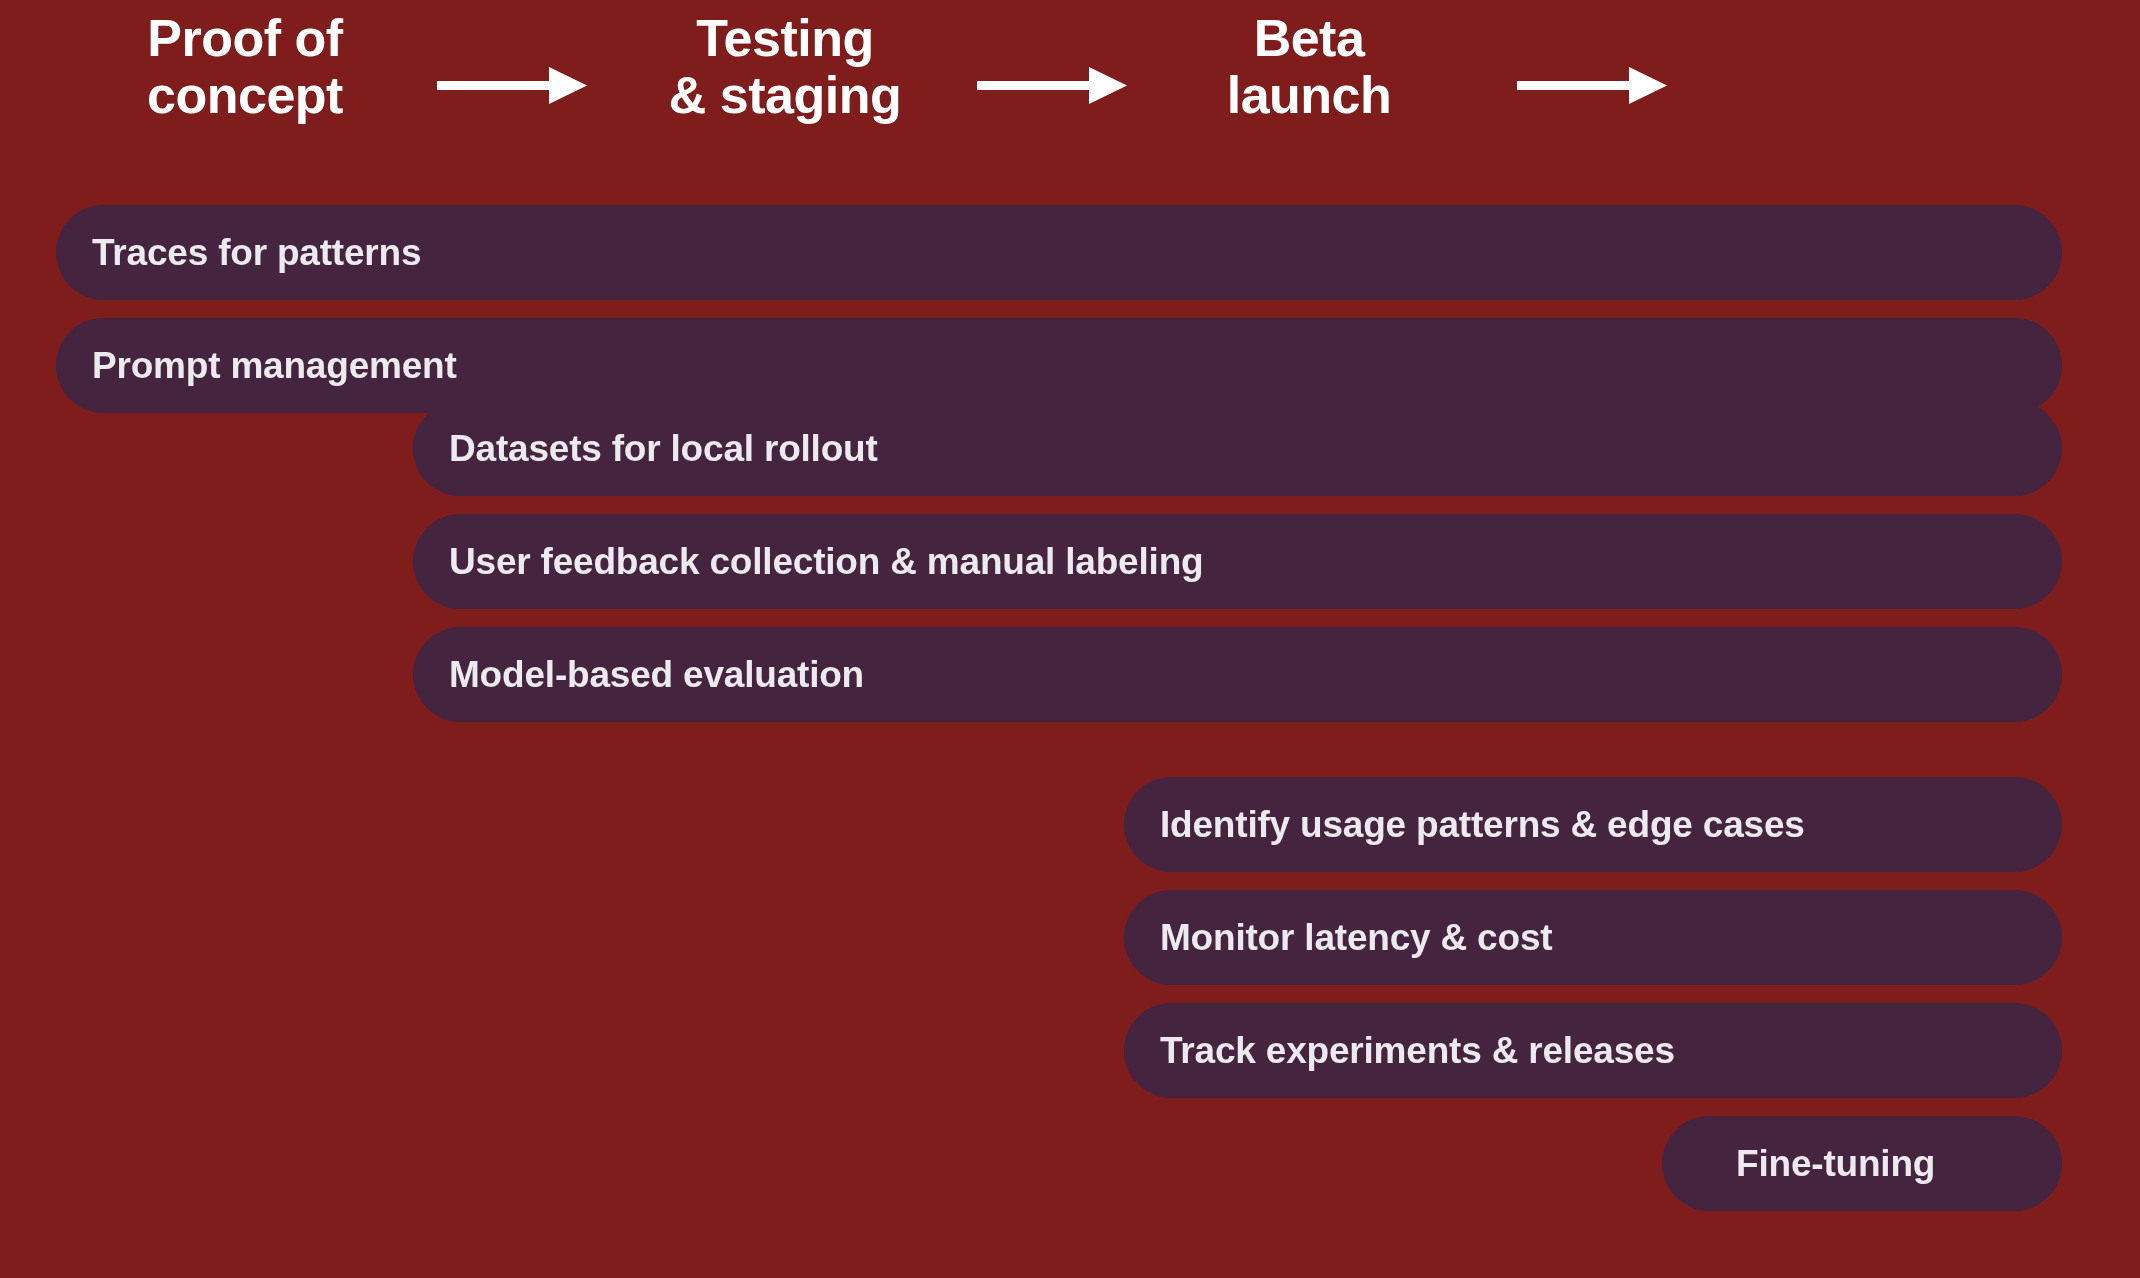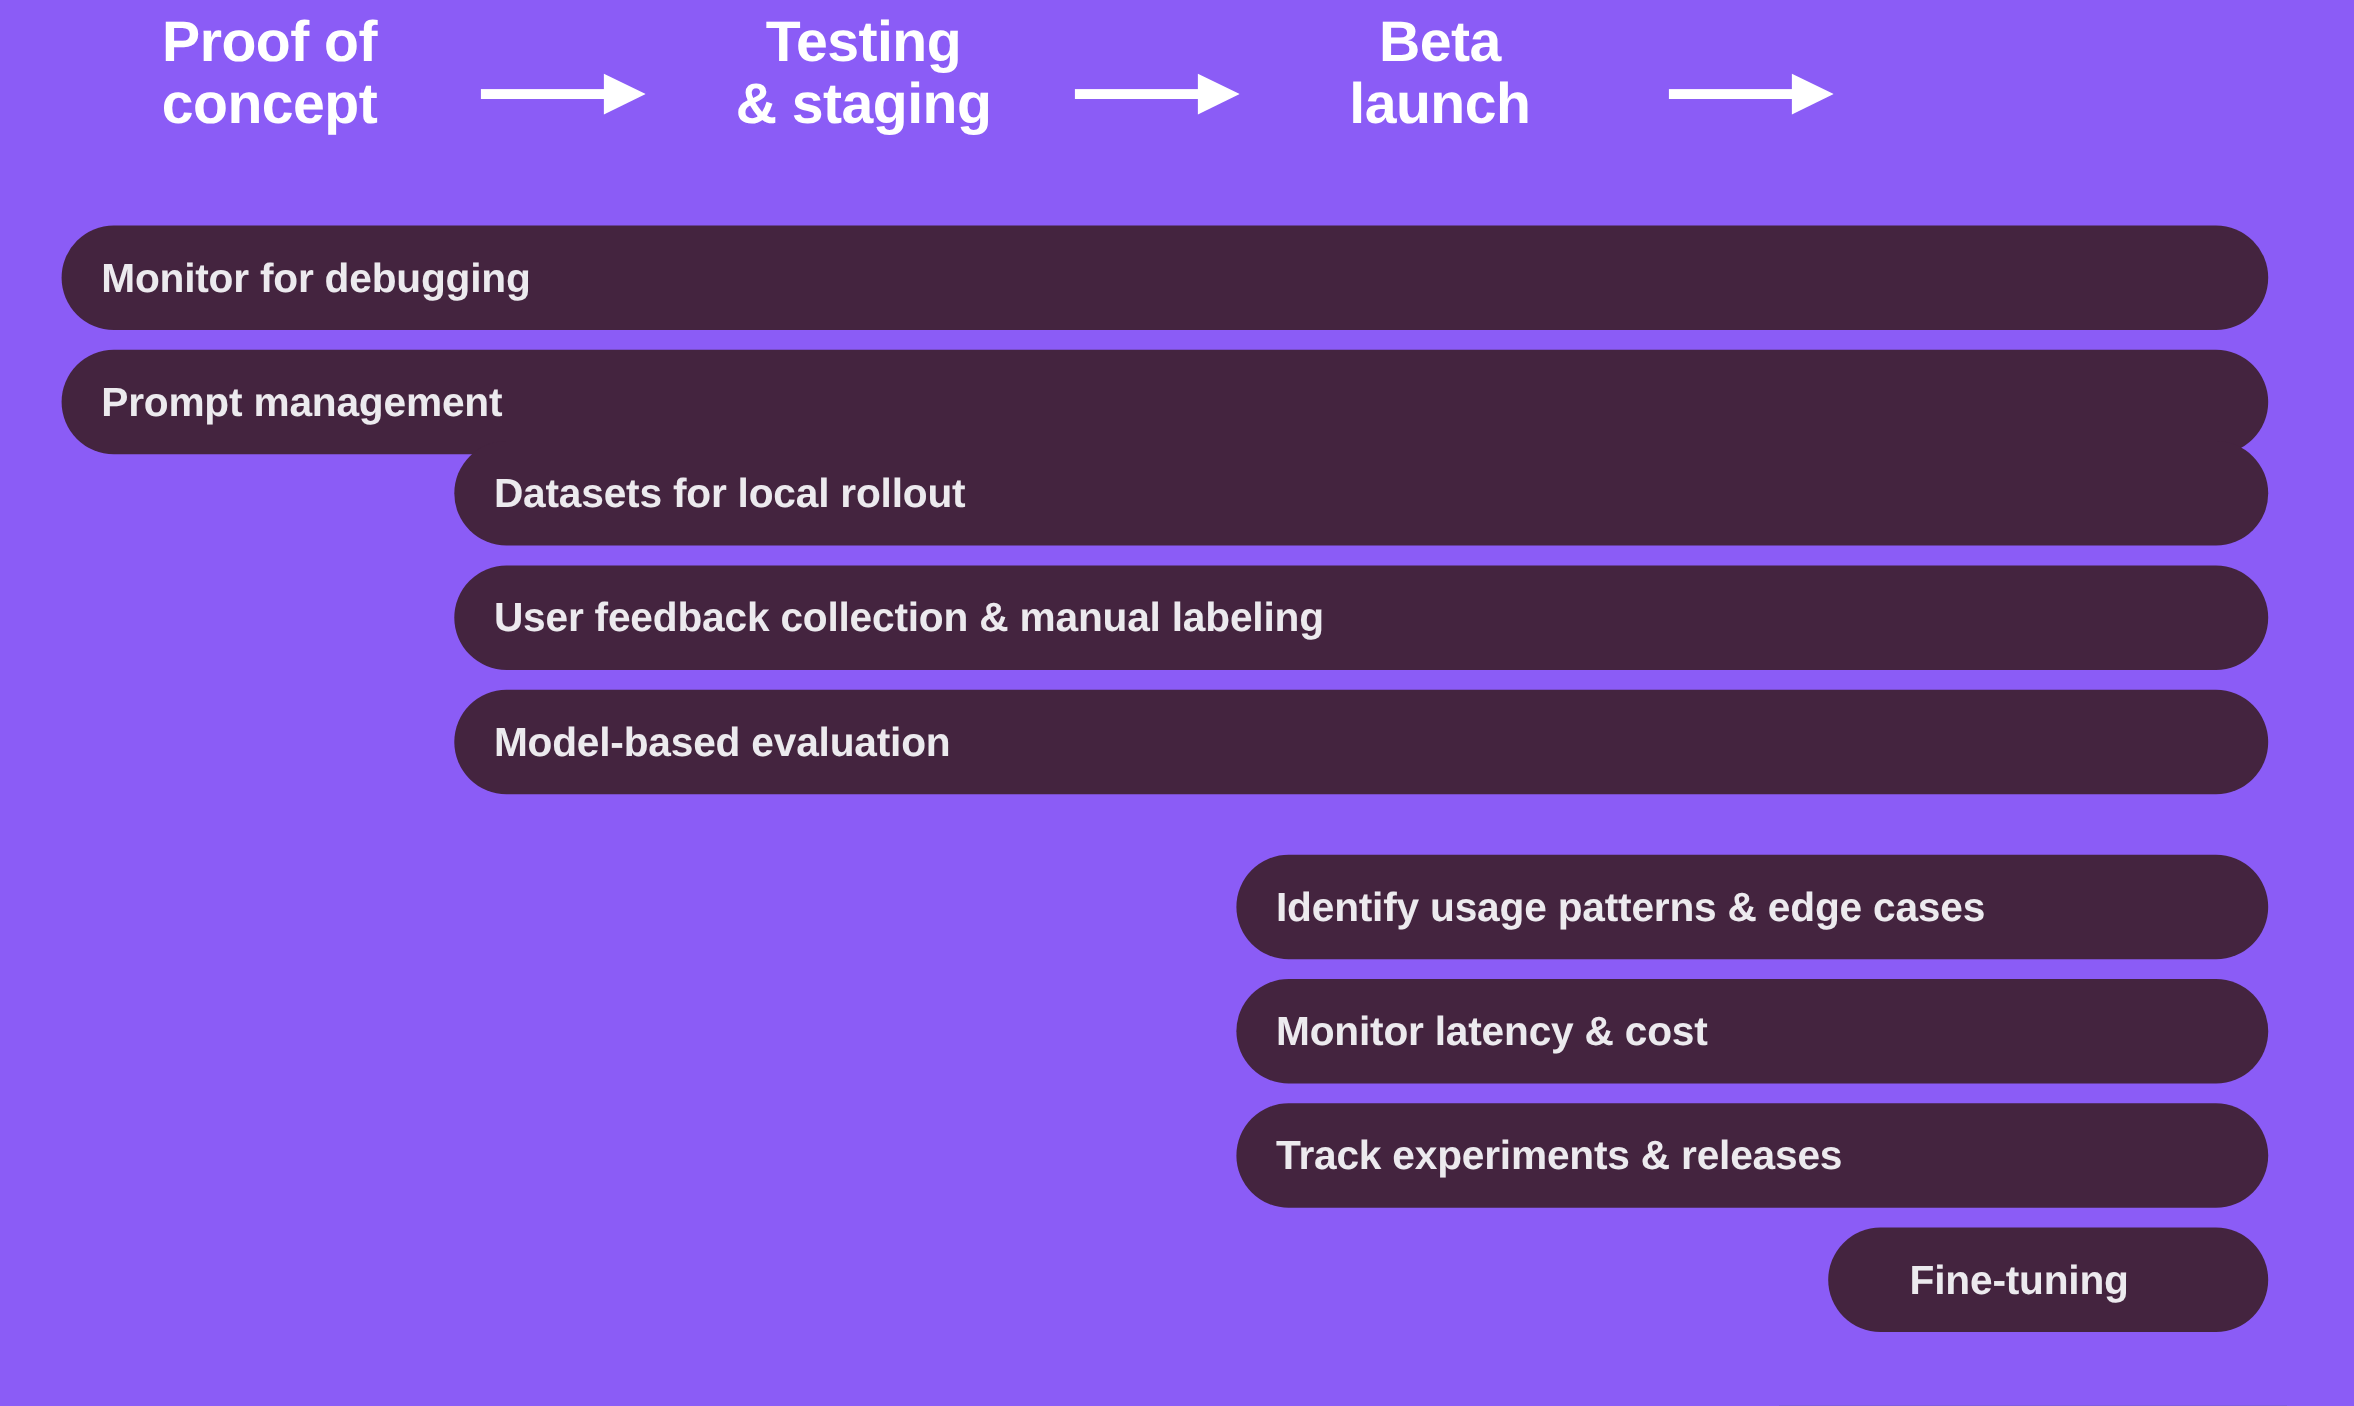--- a/index.html
+++ b/index.html
@@ -11,21 +11,21 @@
     height: 1278px;
     background: #4a676f;
     font-family: "Liberation Sans", sans-serif;
     overflow: hidden;
   }
 
   #stage {
     position: relative;
     width: 2140px;
     height: 1278px;
-    background: #8b5cf6;
+    background: #7f1d1d;
   }
 
   
   .phase-row {
     position: absolute;
     left: 0;
     top: 0;
     width: 2140px;
     height: 170px;
   }
@@ -131,21 +131,21 @@
         <rect x="0" y="17" width="118" height="9" fill="#ffffff"></rect>
         <polygon points="112,3 150,21.5 112,40" fill="#ffffff"></polygon>
       </svg>
     </div>
 
   </div>
 
   <div class="bars">
 
     <div class="bar start-0 pad-default" style="top:205px">
-      <span class="bar-label">Monitor for debugging</span>
+      <span class="bar-label">Traces for patterns</span>
     </div>
 
     <div class="bar start-0 pad-default" style="top:318px">
       <span class="bar-label">Prompt management</span>
     </div>
 
     <div class="bar start-1 pad-default" style="top:401px">
       <span class="bar-label">Datasets for local rollout</span>
     </div>
 

